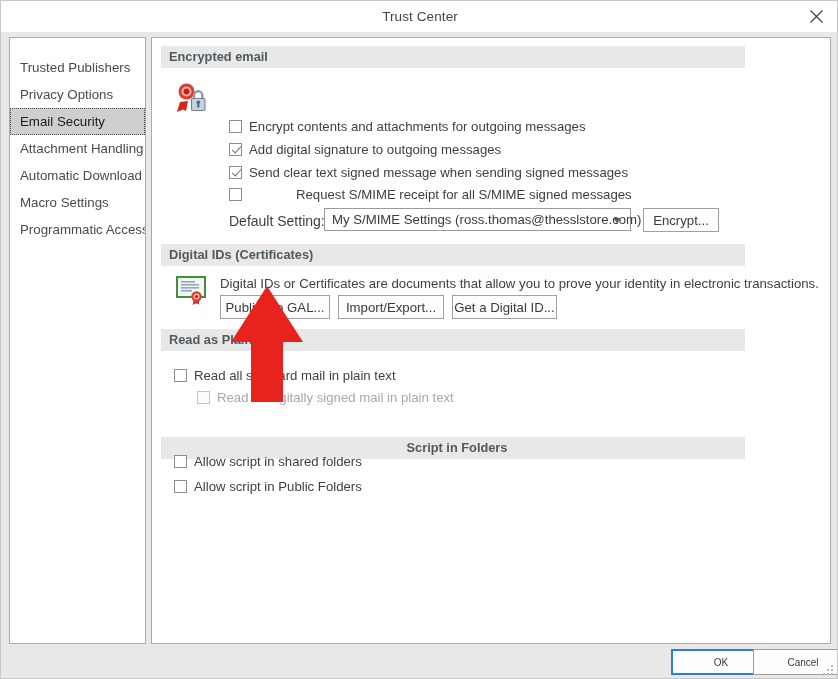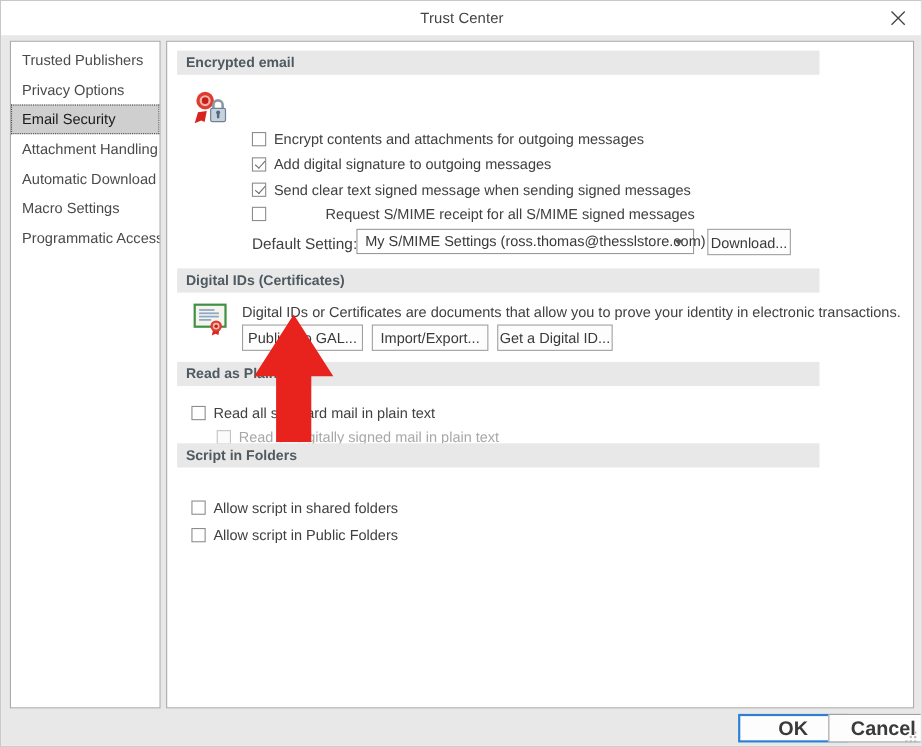--- a/index.html
+++ b/index.html
@@ -47,21 +47,21 @@
     width: 838px; height: 648px;
     background: #e8e8e8;
   }
 
   
   #sidebar {
     position: absolute; left: 8px; top: 5px;
     width: 137px; height: 607px;
     background: #ffffff;
     border: 1px solid #aaaaaa;
-    padding-top: 3px;
+    padding-top: 16px;
     overflow: hidden;
   }
   .nav-item {
     height: 27px;
     line-height: 27px;
     padding-left: 10px;
     font-size: 13.3px;
     color: #4a4a4a;
     white-space: nowrap;
     cursor: default;
@@ -179,24 +179,23 @@
     white-space: nowrap;
   }
 
   
   .footer-btn {
     position: absolute;
     width: 100px; height: 26px;
     background: #fdfdfd;
     border: 1px solid #a0a0a0;
     display: flex; align-items: center; justify-content: center;
-    font-size: 18px;
+    font-size: 10px;
     color: #3a3a3a;
     cursor: default;
-    font-weight: bold;
   }
   .footer-btn.primary {
     border: 2px solid #2f7fd1;
   }
 
   #grip {
     position: absolute;
     right: 4px; bottom: 3px;
     width: 12px; height: 12px;
   }
@@ -276,21 +275,21 @@
       <div class="chk-row" style="left:77px; top:149px;gap:47px;">
         <span class="checkbox"></span>
         <span>Request S/MIME receipt for all S/MIME signed messages</span>
       </div>
 
       <div class="field-label" style="left:77px; top:175px;">Default Setting:</div>
       <div class="combo" style="left:172px; top:170px; width:307px;">
         <span>My S/MIME Settings (ross.thomas@thesslstore.com)</span>
         <span class="arrow"></span>
       </div>
-      <div class="btn" style="left:491px; top:170px; width:76px;">Download...</div>
+      <div class="btn" style="left:491px; top:170px; width:76px;">Encrypt...</div>
 
       <div class="section-header" style="top:206px;">Digital IDs (Certificates)</div>
 
       <div class="icon-box" style="left:22px; top:234px;">
         <svg width="34" height="34" viewBox="0 0 34 34">
           <rect x="2" y="4" width="30" height="22" fill="#3f8f44"></rect>
           <rect x="4" y="6" width="26" height="18" fill="#f4f6ee"></rect>
           <g fill="#8fa8c8">
             <rect x="7" y="9" width="14" height="1.6"></rect>
             <rect x="7" y="12" width="18" height="1.6"></rect>
@@ -314,21 +313,21 @@
 
       <div class="chk-row" style="left:22px; top:330px;">
         <span class="checkbox"></span>
         <span>Read all standard mail in plain text</span>
       </div>
       <div class="chk-row disabled" style="left:45px; top:352px;">
         <span class="checkbox"></span>
         <span>Read all digitally signed mail in plain text</span>
       </div>
 
-      <div class="section-header" style="top:365px;">Script in Folders</div>
+      <div class="section-header" style="top:399px;text-align:center;">Script in Folders</div>
 
       <div class="chk-row" style="left:22px; top:416px;">
         <span class="checkbox"></span>
         <span>Allow script in shared folders</span>
       </div>
       <div class="chk-row" style="left:22px; top:441px;">
         <span class="checkbox"></span>
         <span>Allow script in Public Folders</span>
       </div>
 

